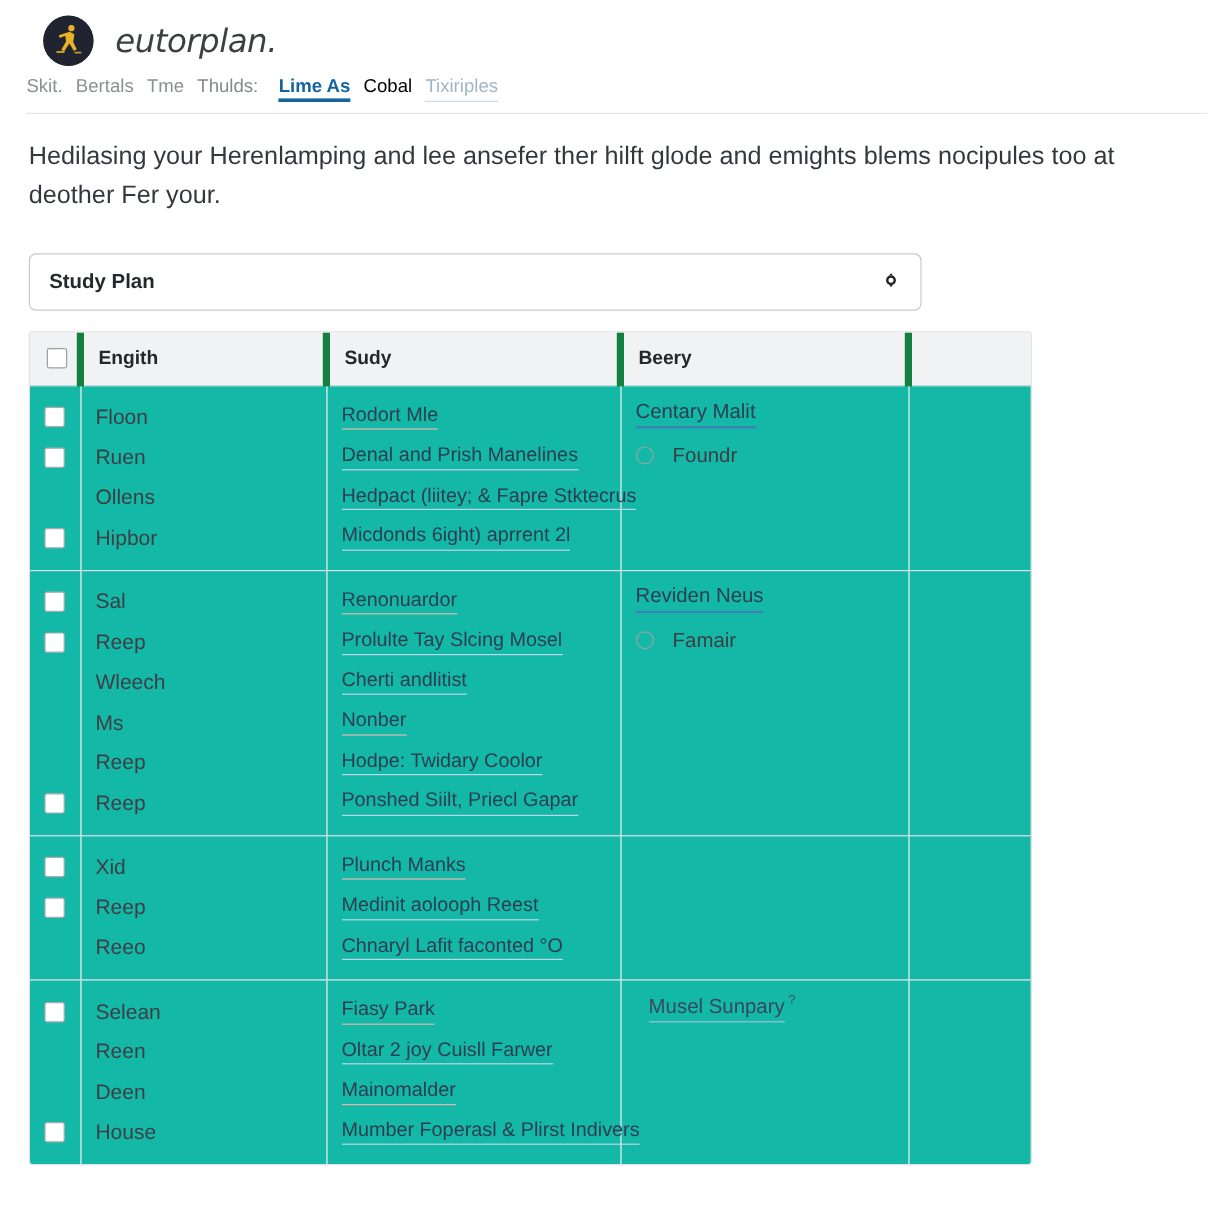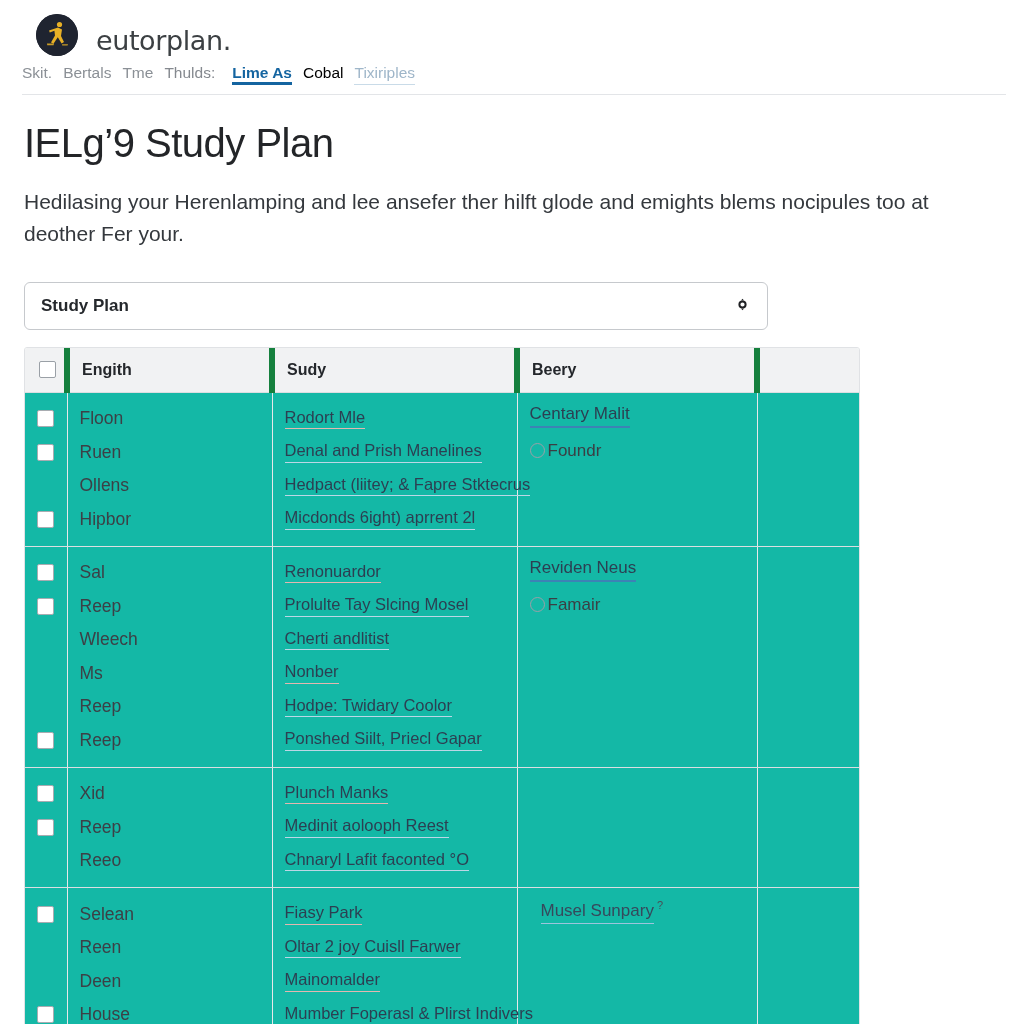--- a/index.html
+++ b/index.html
@@ -18,24 +18,25 @@
   .page {
     width: 1024px;
     height: 1024px;
     box-sizing: border-box;
     position: relative;
   }
 
   
   .brand {
     display: flex;
-    align-items: flex-end;
+    align-items: center;
     padding: 12px 0 0 36px;
     height: 56px;
     box-sizing: border-box;
+    font-style: italic;
   }
   .brand-logo {
     width: 42px;
     height: 42px;
     border-radius: 50%;
     background: #1f2430;
     position: relative;
     flex: 0 0 auto;
     overflow: hidden;
   }
@@ -224,21 +225,21 @@
     color: #2c3f52;
     border-bottom: 2px solid #3d82b5;
     display: inline-block;
     padding-bottom: 2px;
     white-space: nowrap;
   }
   .beery-head.thin { border-bottom: 1px solid #9dc4dd; color:#36495c; }
   .radio-line {
     display: flex;
     align-items: center;
-    gap: 3px;
+    gap: 16px;
     font-size: 17px;
     color: #3b3f44;
     margin-top: 13px;
   }
   .radio {
     width: 13px;
     height: 13px;
     border: 1.4px solid #9aa0a6;
     border-radius: 50%;
     display: inline-block;
@@ -272,21 +273,20 @@
     <span class="crumb">Skit.</span>
     <span class="crumb">Bertals</span>
     <span class="crumb">Tme</span>
     <span class="crumb-strong">Thulds:</span>
     <span class="nav-tab active">Lime As</span>
     <span class="nav-tab muted">Cobal</span>
     <span class="nav-tab">Tixiriples</span>
   </div>
   <hr class="hr-top">
 
-  <h1 class="page-title">IELg’9 Study Plan</h1>
   <p class="intro">Hedilasing your Herenlamping and lee ansefer ther hilft glode and emights blems nocipules too at deother Fer your.</p>
 
   <div class="select-box">
     <span class="select-label">Study Plan</span>
     <span class="select-caret">
       <svg width="13" height="13" viewBox="0 0 13 13" aria-hidden="true">
         <circle cx="6.5" cy="6.5" r="3.1" fill="none" stroke="#202124" stroke-width="2"></circle>
         <path d="M6.5 0.8 L8 2.4 L5 2.4 Z M6.5 12.2 L8 10.6 L5 10.6 Z" fill="#202124"></path>
       </svg>
     </span>

